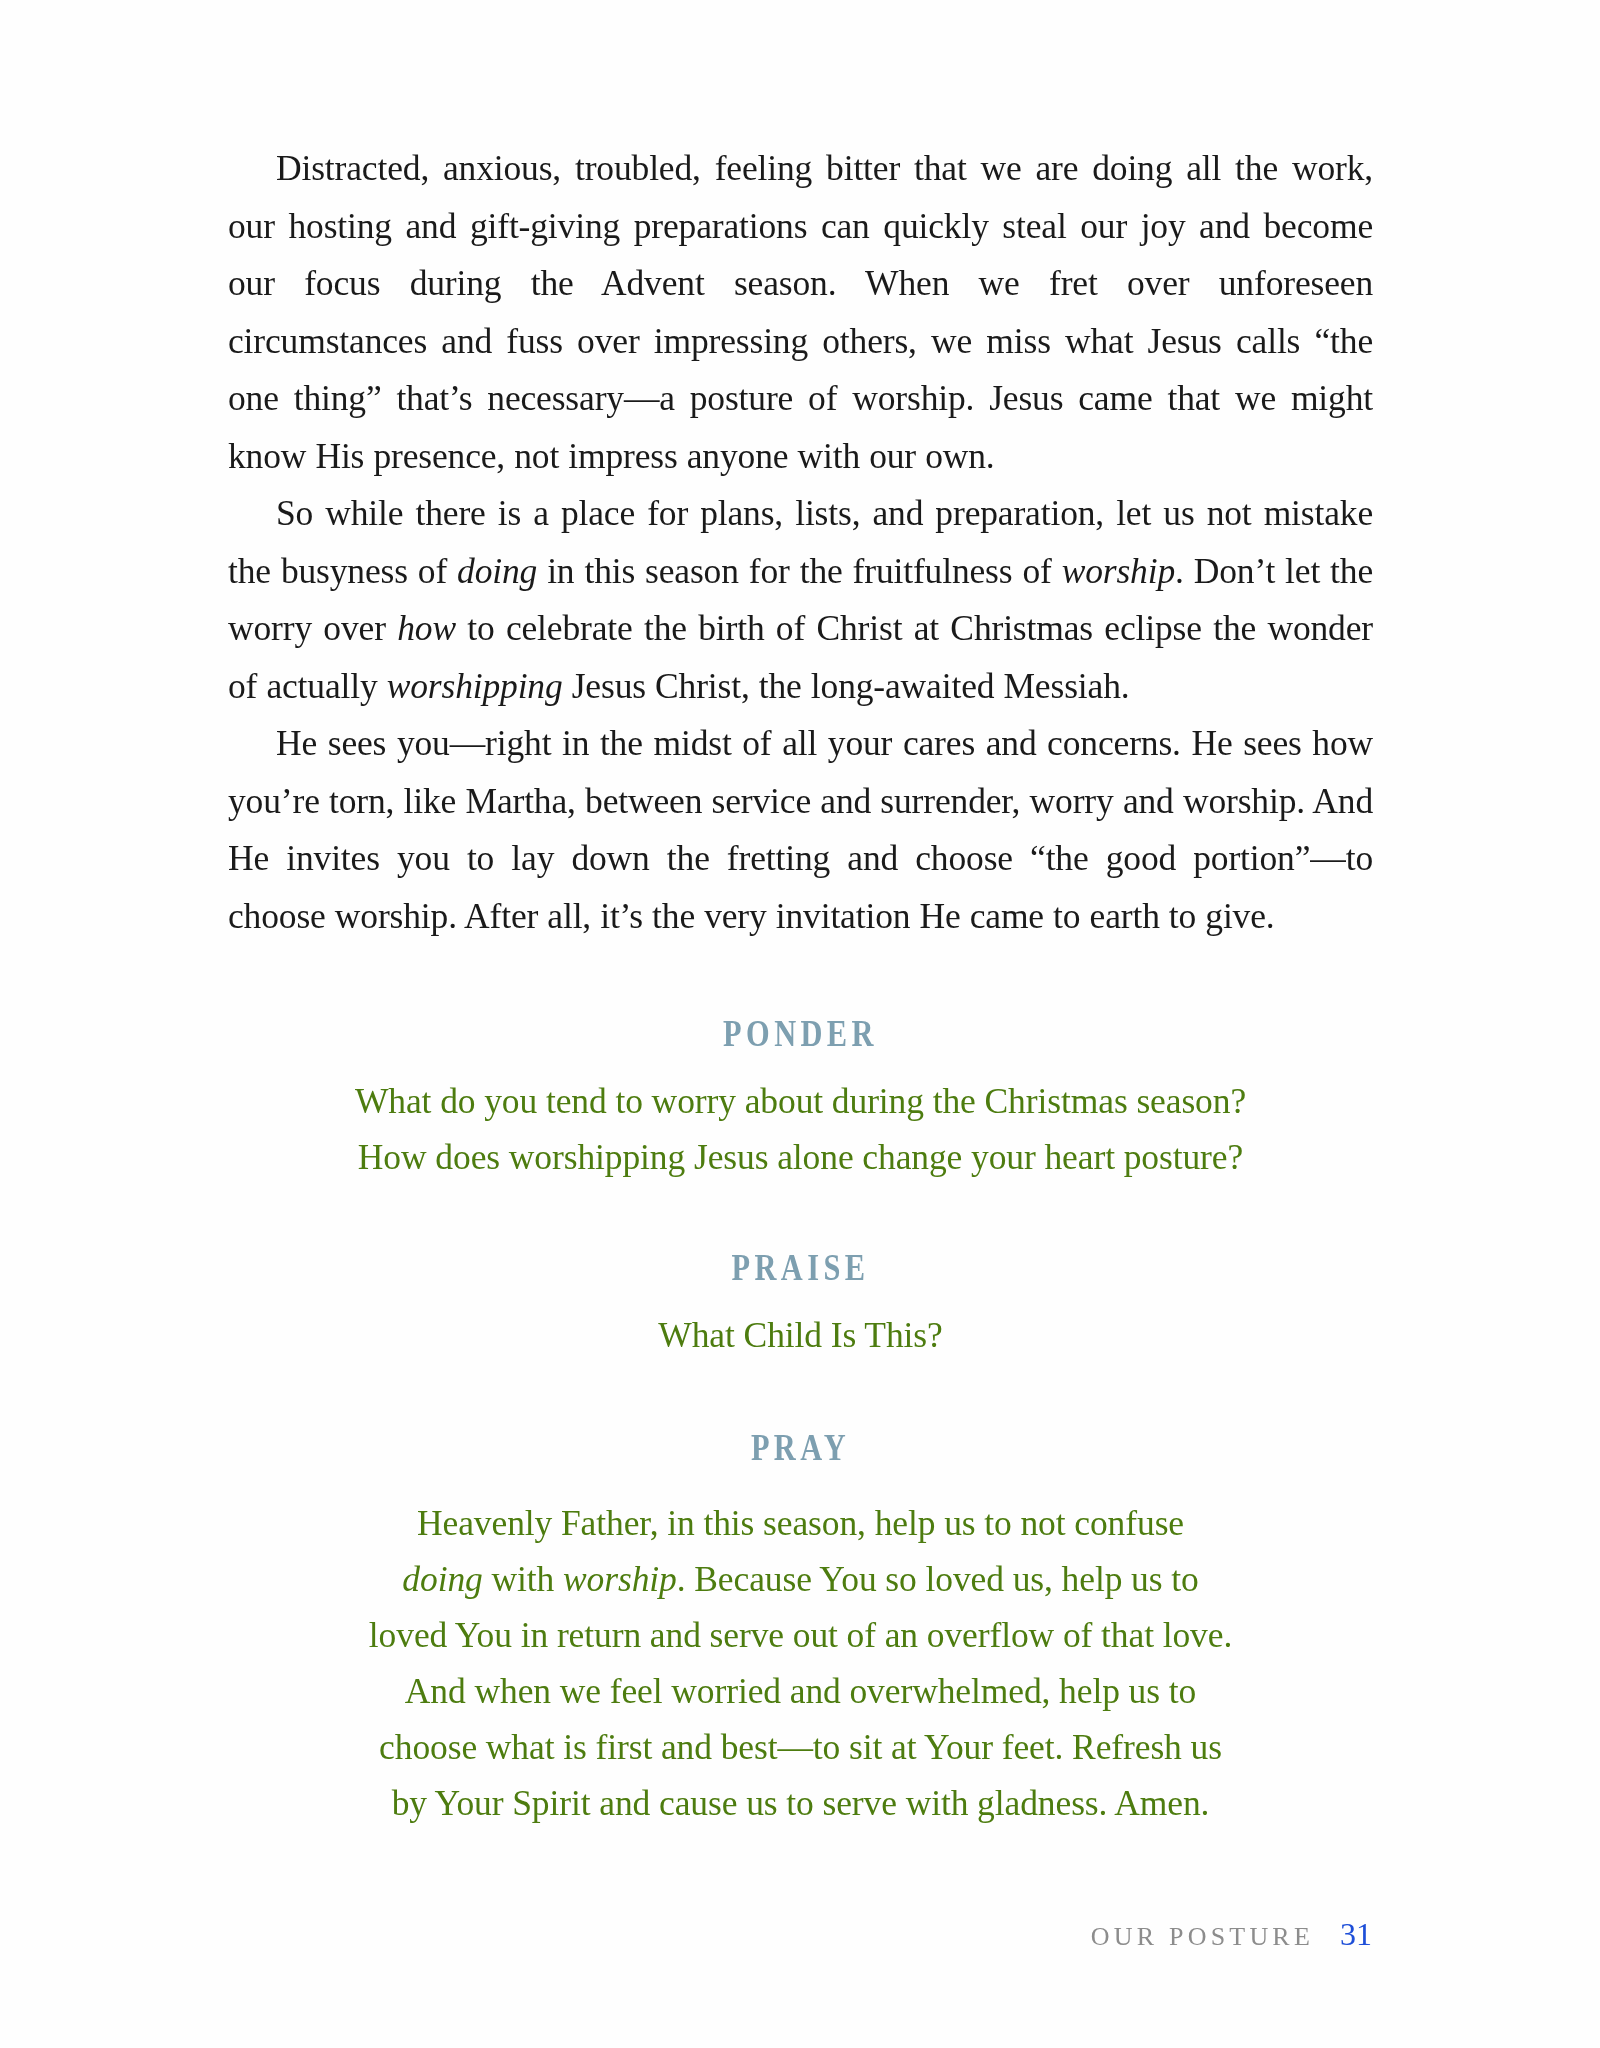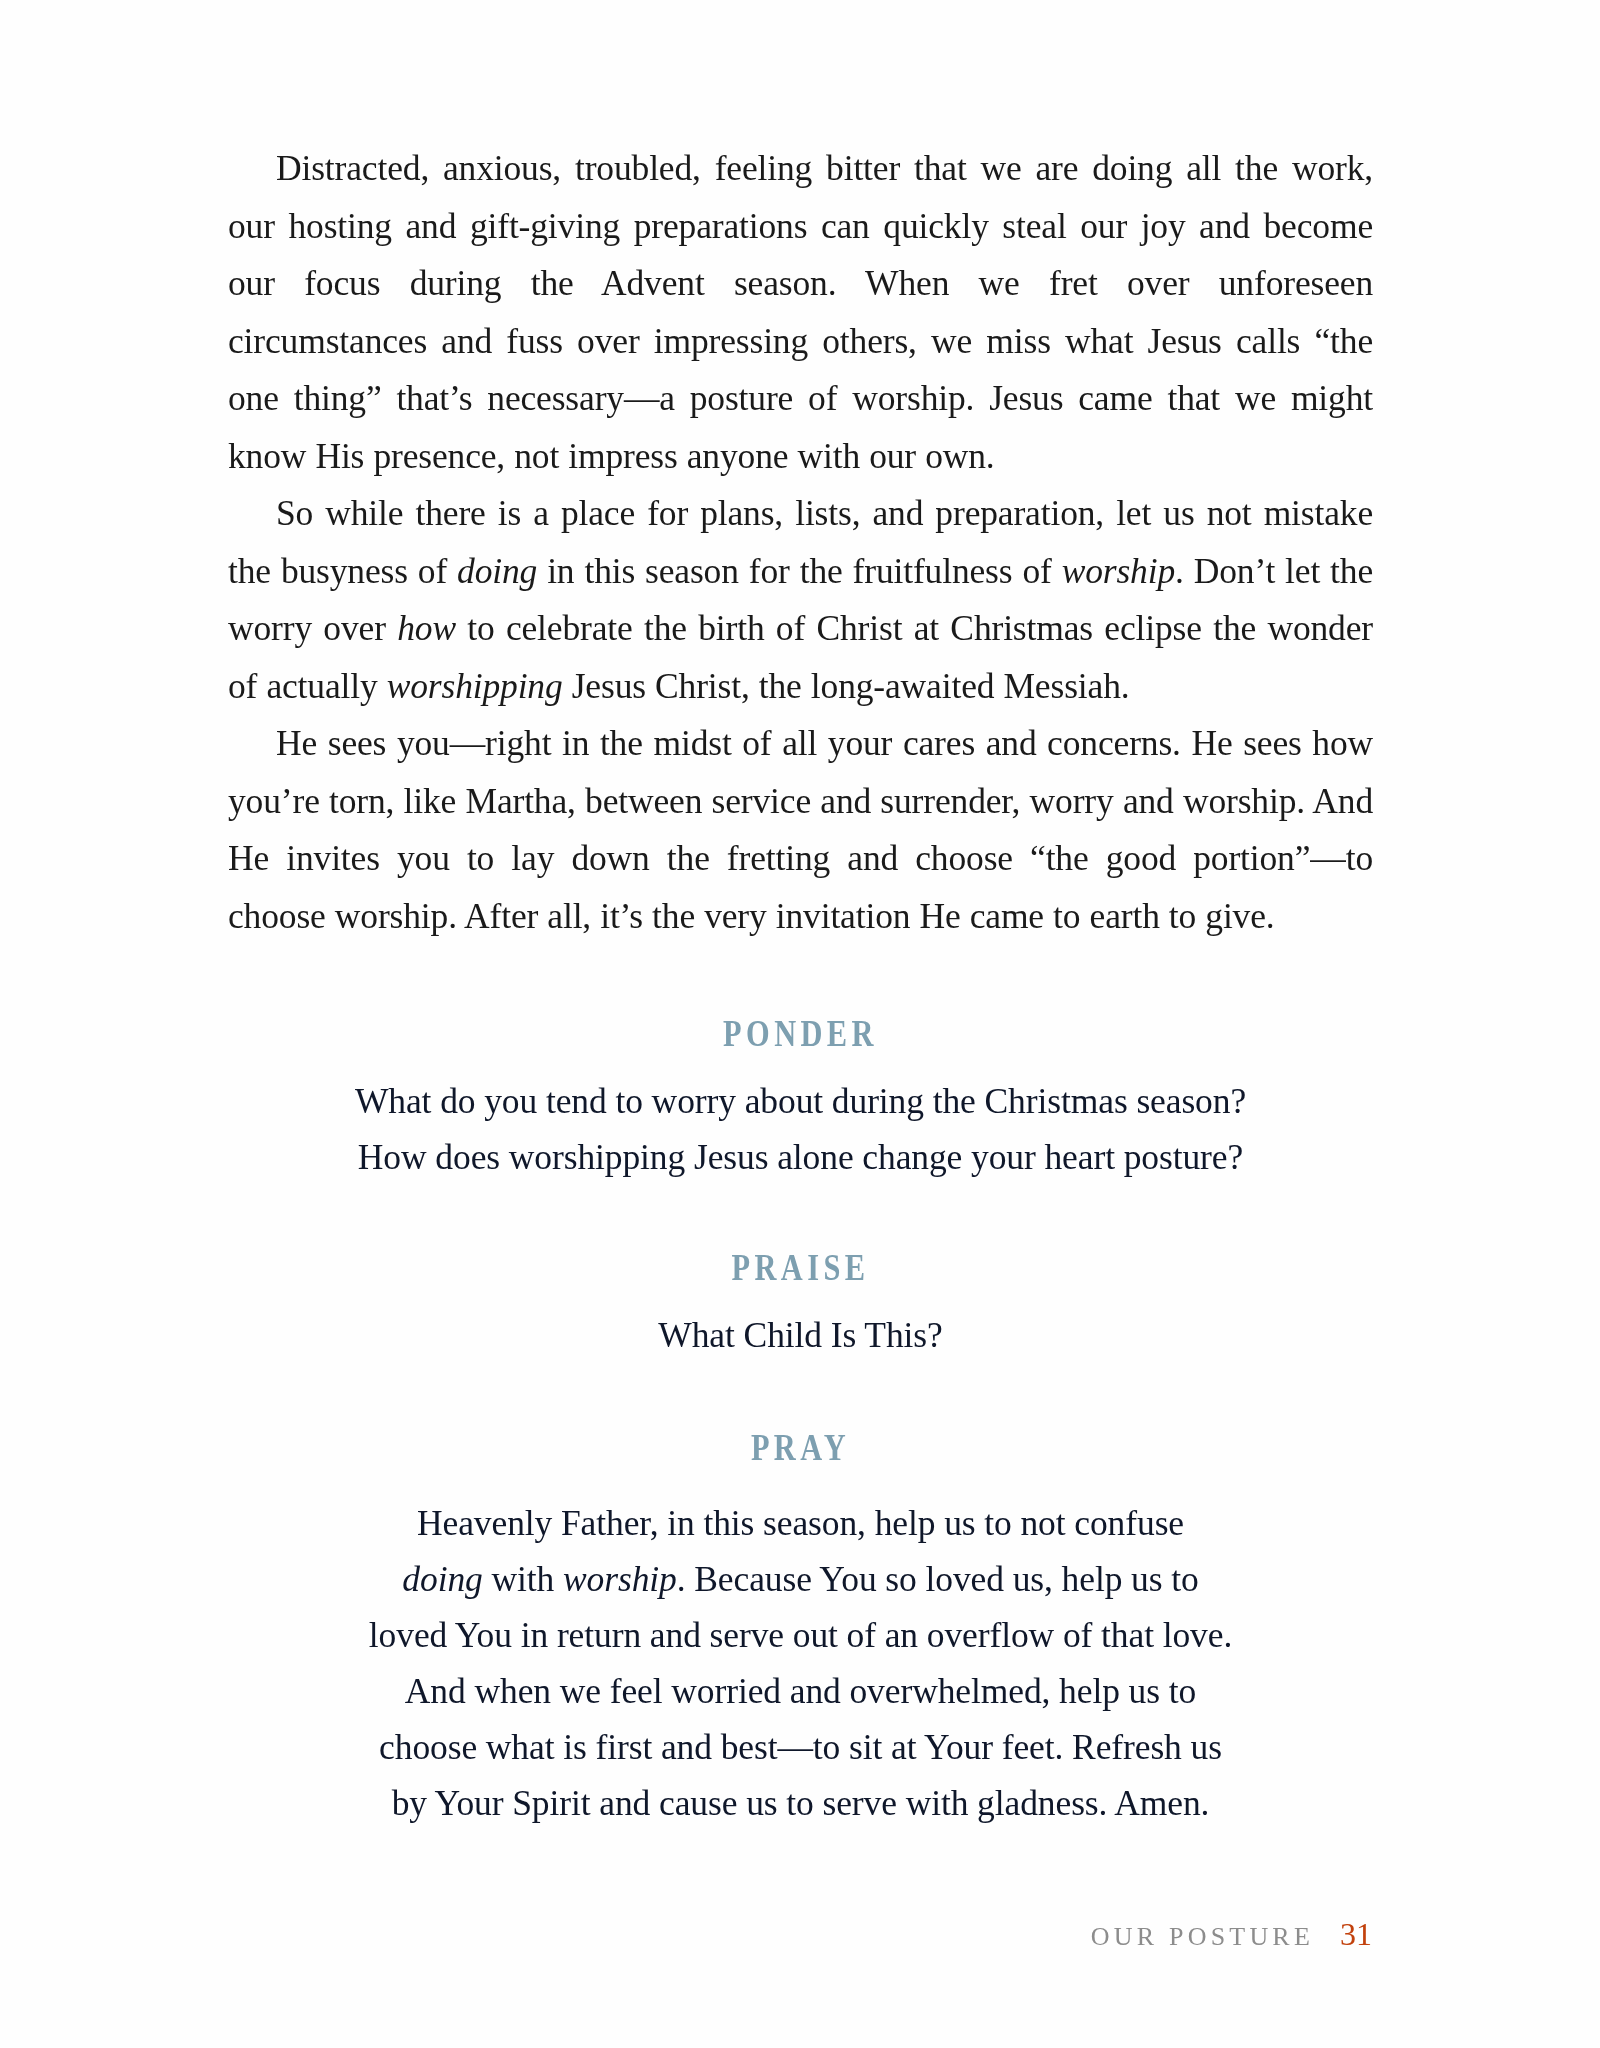--- a/index.html
+++ b/index.html
@@ -55,21 +55,21 @@
     margin: 0;
     text-transform: uppercase;
     transform: scaleX(0.80);
     transform-origin: center center;
   }
 
   .centered-block {
     text-align: center;
     font-size: 35.5px;
     line-height: 56px;
-    color: #0f172a;
+    color: #4d7c0f;
     font-stretch: condensed;
     letter-spacing: -0.1px;
     margin: 0;
   }
   .centered-block em { font-style: italic; }
 
   
   .gap-before-ponder { height: 66px; }
   .gap-heading-to-text { height: 18px; }
   .gap-before-praise { height: 60px; }
@@ -88,21 +88,21 @@
   }
   .running-head {
     font-size: 26px;
     letter-spacing: 4.2px;
     color: #8c8c8c;
     text-transform: uppercase;
     font-family: "Liberation Serif", "DejaVu Serif", serif;
   }
   .page-number {
     font-size: 32px;
-    color: #c2410c;
+    color: #1d4ed8;
     margin-left: 26px;
     font-family: "Liberation Serif", "DejaVu Serif", serif;
   }
 </style>
 </head>
 <body>
 
 <div class="page">
 
   <div class="column">

